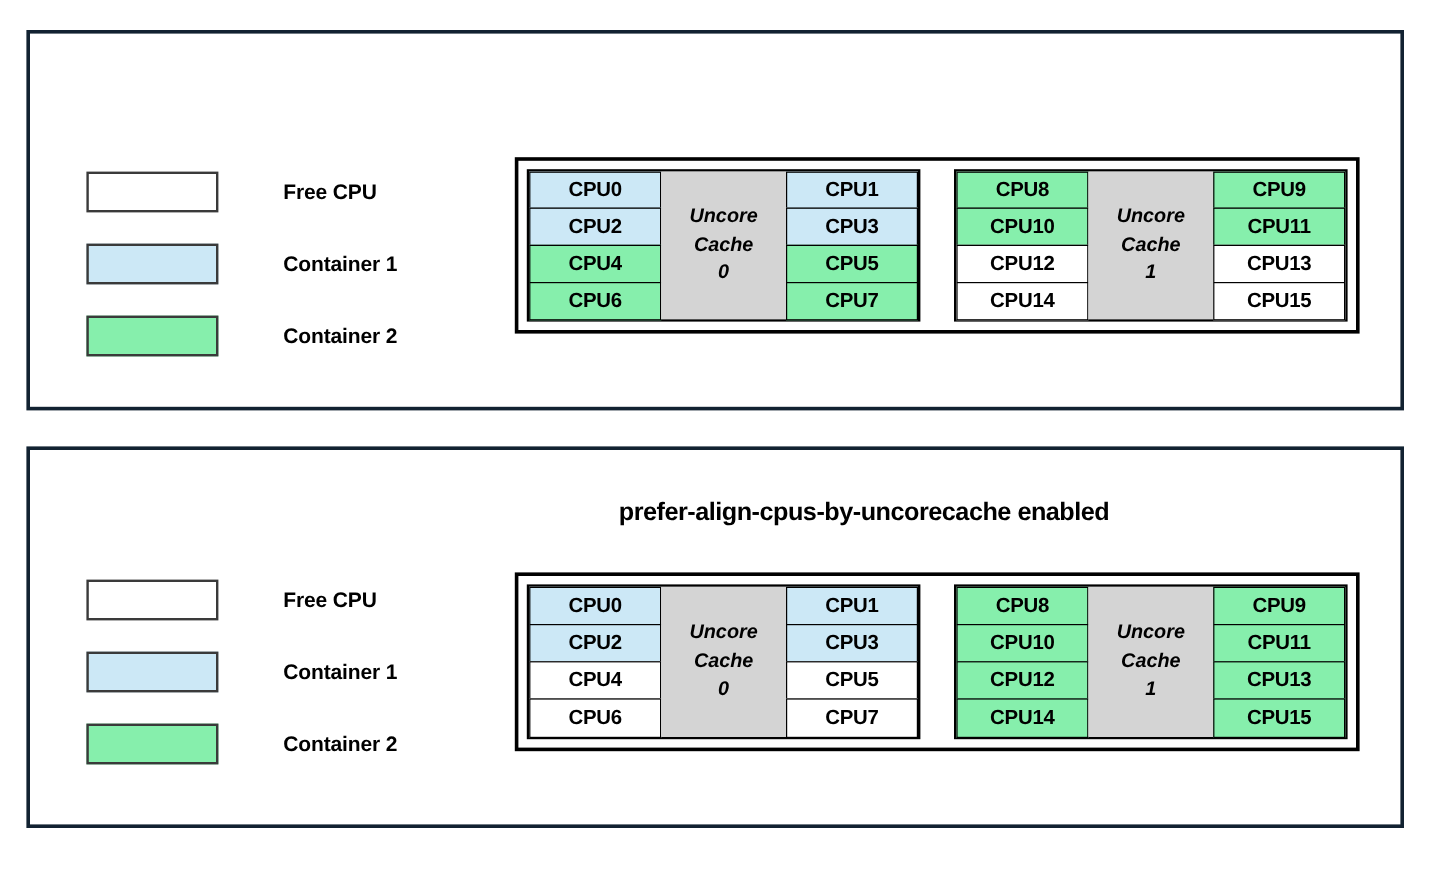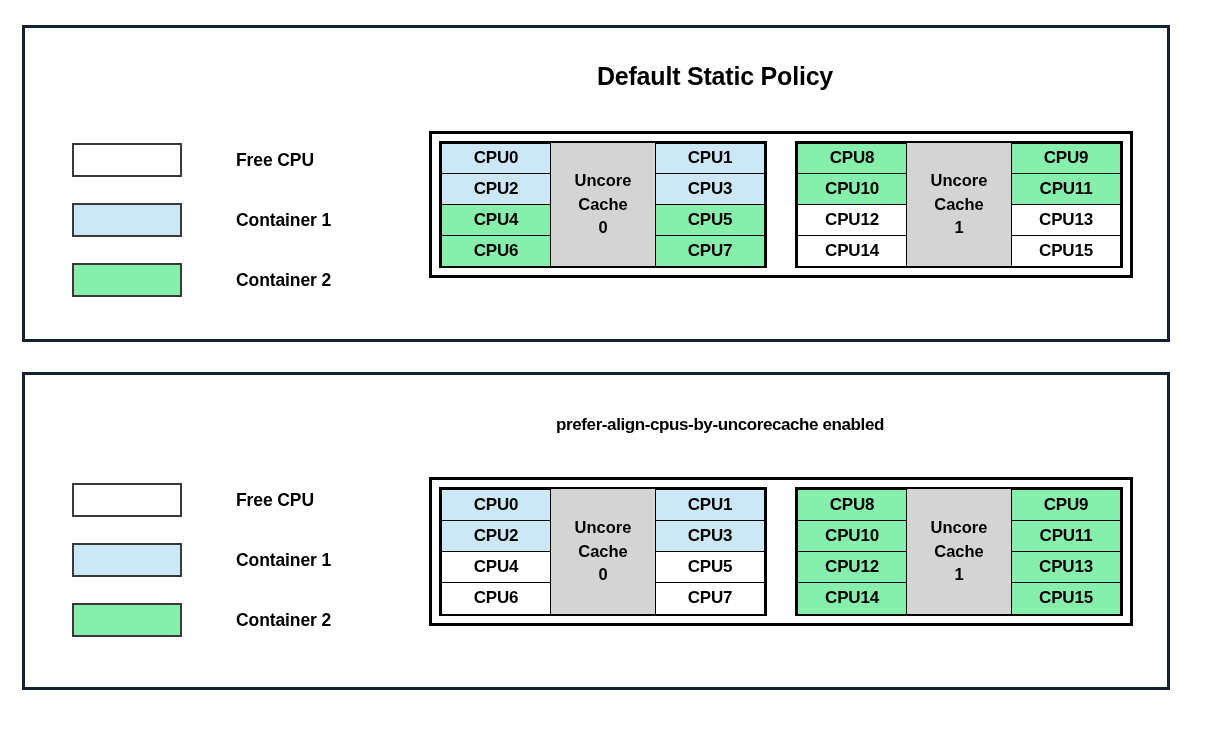--- a/index.html
+++ b/index.html
@@ -27,21 +27,21 @@
     white-space: nowrap;
     text-align: center;
   }
   #title-top {
     left: 405px; top: 62px; width: 620px;
     font-size: 25px;
     letter-spacing: -0.2px;
   }
   #title-bottom {
     left: 380px; top: 415px; width: 680px;
-    font-size: 17px;
+    font-size: 21px;
     letter-spacing: -0.4px;
   }
 
   
   .legend { position: absolute; }
   #legend-top    { left: 72px; top: 130px; }
   #legend-bottom { left: 72px; top: 470px; }
 
   .legend-row {
     display: flex;
@@ -103,33 +103,33 @@
     background: #d4d4d4;
     display: flex;
     flex-direction: column;
     align-items: center;
     justify-content: center;
     font-size: 16.5px;
     font-weight: bold;
     color: #000;
     line-height: 1.42;
     text-align: center;
+    font-style: italic;
   }
   .free      { background: #ffffff; }
   .container1{ background: #cce8f6; }
   .container2{ background: #86efac; }
 </style>
 </head>
 <body>
 
 <div class="page">
 
   <div class="panel" id="panel-top"></div>
 
-  <div class="panel-title" id="title-top">Default Static Policy</div>
 
   <div class="legend" id="legend-top">
     <div class="legend-row">
       <div class="legend-swatch free"></div>
       <div class="legend-label">Free CPU</div>
     </div>
     <div class="legend-row">
       <div class="legend-swatch container1"></div>
       <div class="legend-label">Container 1</div>
     </div>

